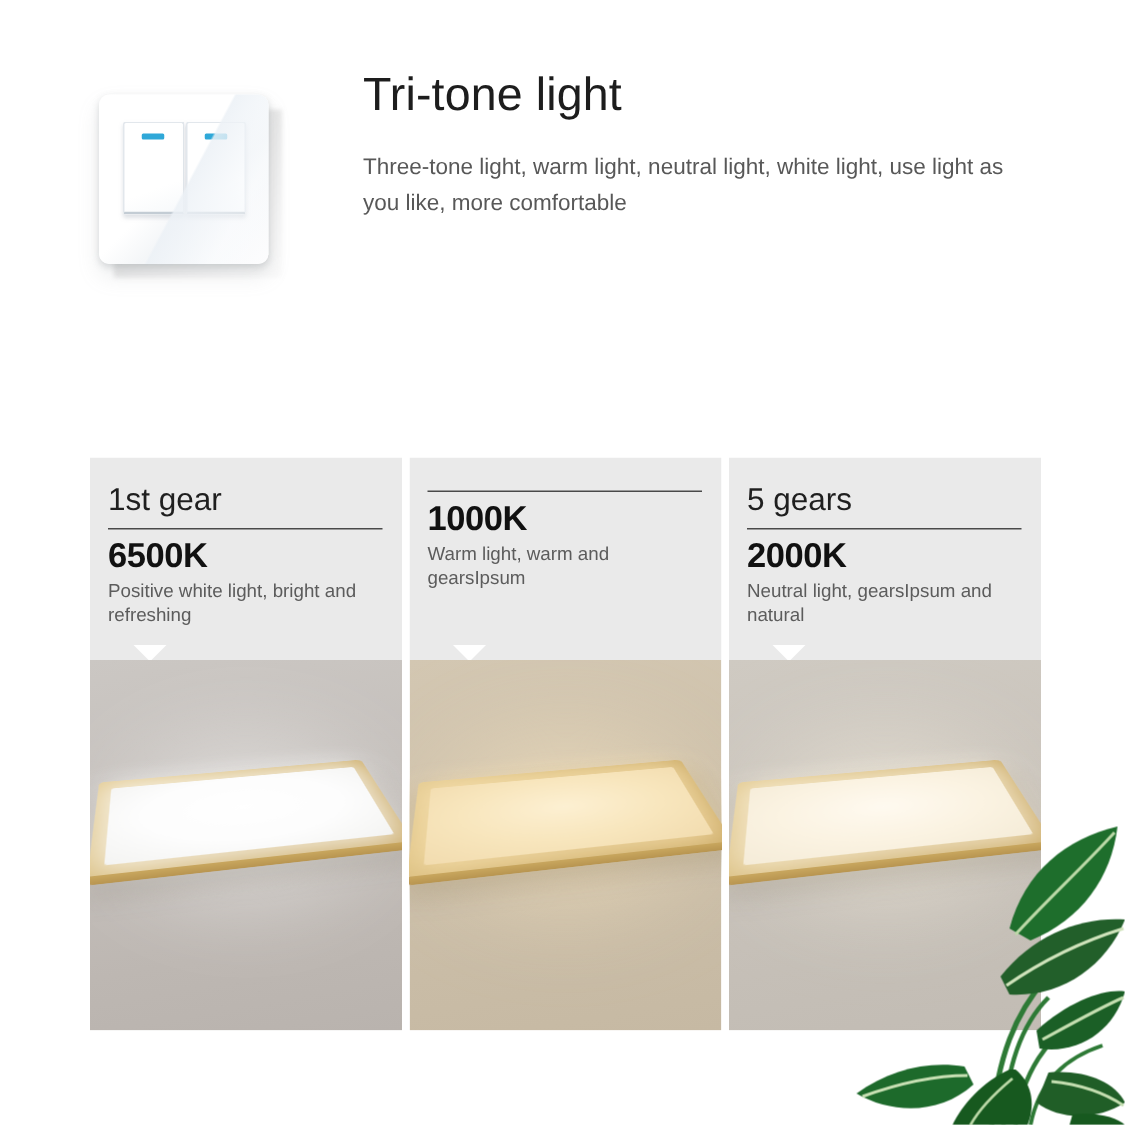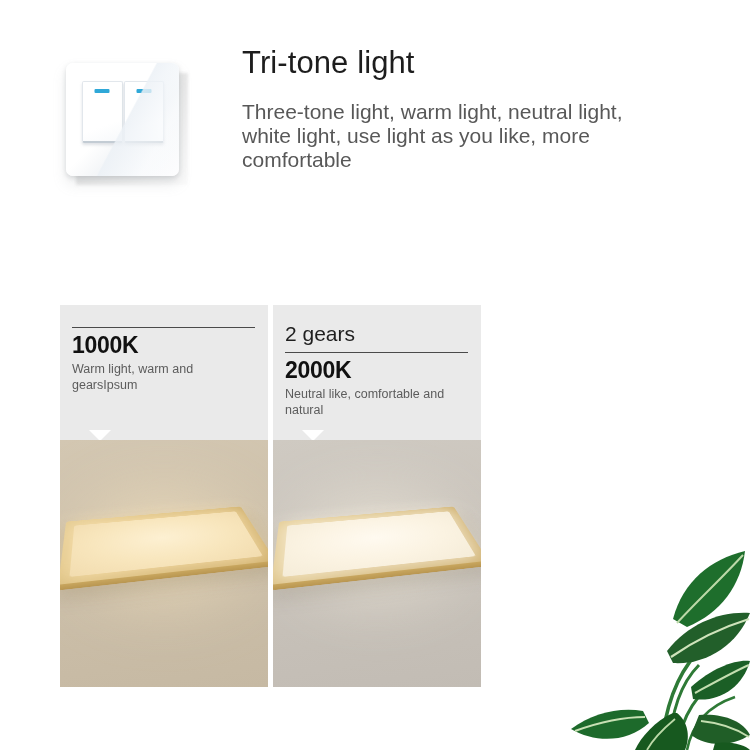--- a/index.html
+++ b/index.html
@@ -87,21 +87,21 @@
   }
   #hero-title {
     font-size: 31px;
     line-height: 38px;
     color: #1d1d1d;
     font-weight: 400;
     letter-spacing: 0.1px;
     margin: 0 0 18px 0;
   }
   #hero-subtitle {
-    font-size: 21px;
+    font-size: 15px;
     line-height: 24px;
     color: #585858;
     font-weight: 400;
     margin: 0;
     max-width: 430px;
   }
 
   
   #panels {
     position: absolute;
@@ -246,20 +246,39 @@
 
   <div id="hero-text">
     <h1 id="hero-title">Tri-tone light</h1>
     <p id="hero-subtitle">Three-tone light, warm light, neutral light, white light, use light as you like, more comfortable</p>
   </div>
 
 </div>
 
 <div id="panels">
 
+  <div class="panel">
+    <div class="panel-head">
+      <div class="gear-title">1st gear</div>
+      <div class="gear-rule"></div>
+      <div class="kelvin">6500K</div>
+      <div class="gear-desc">Positive white light, bright and refreshing</div>
+      <div class="notch"></div>
+    </div>
+    <div class="photo">
+      <div class="wall wall-cool"></div>
+      <div class="ceiling-glow glow-cool"></div>
+      <div class="lamp">
+        <div class="lamp-frame">
+          <div class="lamp-face face-cool"></div>
+        </div>
+        <div class="lamp-edge-front"></div>
+      </div>
+    </div>
+  </div>
 
   <div class="panel">
     <div class="panel-head">
       <div class="gear-rule"></div>
       <div class="kelvin">1000K</div>
       <div class="gear-desc">Warm light, warm and gearsIpsum</div>
       <div class="notch"></div>
     </div>
     <div class="photo">
       <div class="wall wall-warm"></div>
@@ -268,24 +287,24 @@
         <div class="lamp-frame">
           <div class="lamp-face face-warm"></div>
         </div>
         <div class="lamp-edge-front"></div>
       </div>
     </div>
   </div>
 
   <div class="panel">
     <div class="panel-head">
-      <div class="gear-title">2 gears</div>
+      <div class="gear-title">5 gears</div>
       <div class="gear-rule"></div>
       <div class="kelvin">2000K</div>
-      <div class="gear-desc">Neutral like, comfortable and natural</div>
+      <div class="gear-desc">Neutral light, gearsIpsum and natural</div>
       <div class="notch"></div>
     </div>
     <div class="photo">
       <div class="wall wall-neutral"></div>
       <div class="ceiling-glow glow-neutral"></div>
       <div class="lamp">
         <div class="lamp-frame">
           <div class="lamp-face face-neutral"></div>
         </div>
         <div class="lamp-edge-front"></div>

